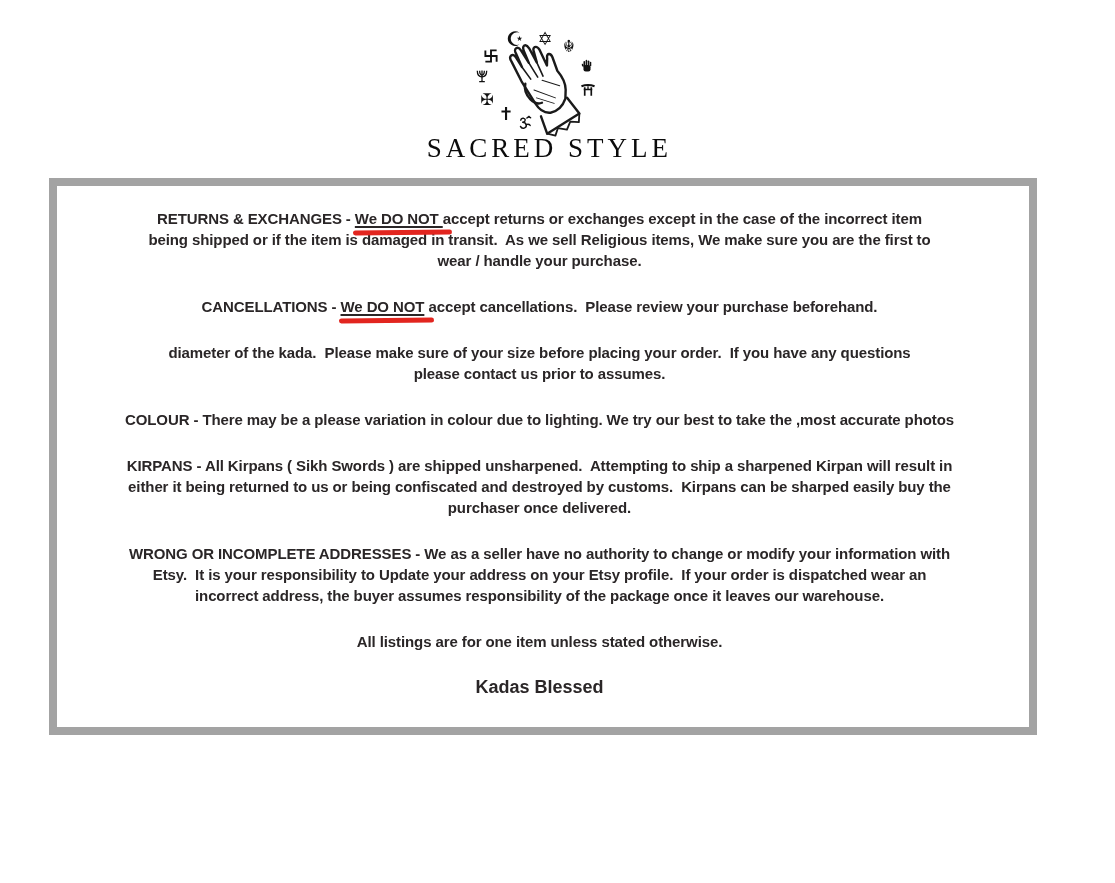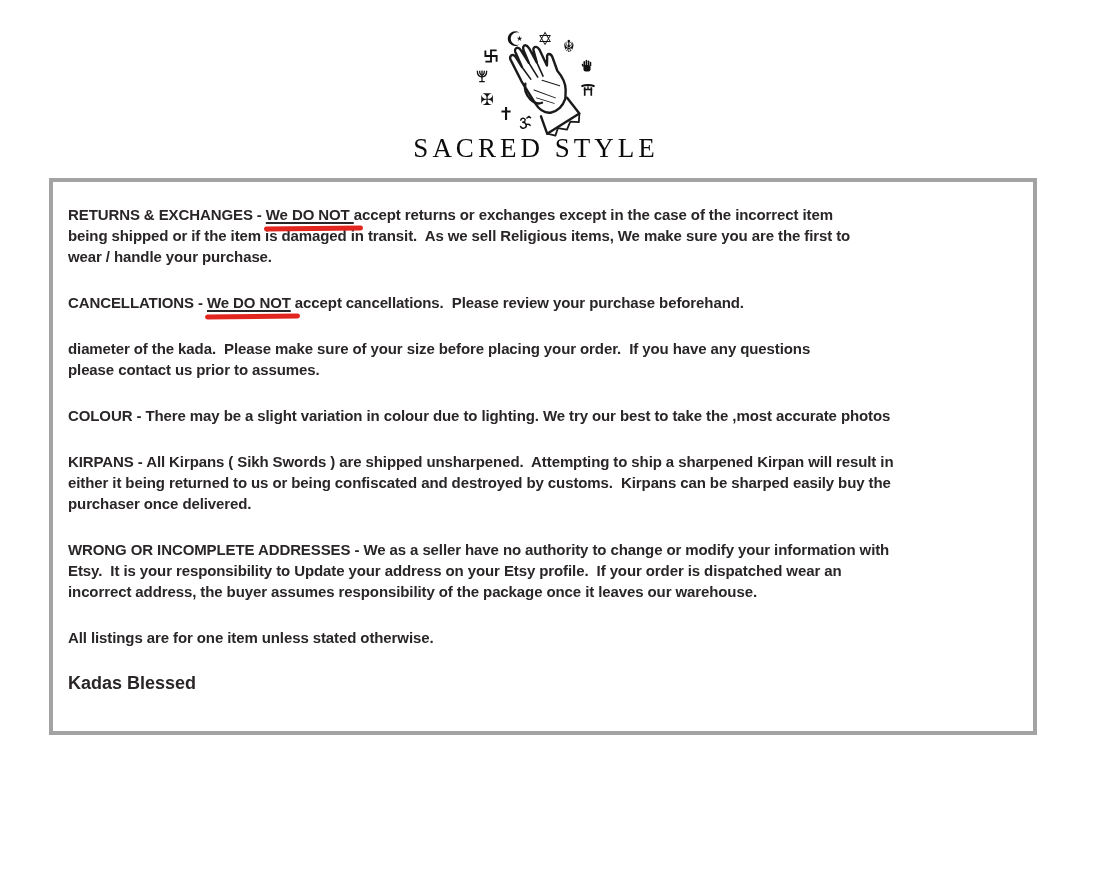--- a/index.html
+++ b/index.html
@@ -19,37 +19,38 @@
     position: absolute;
     transform: translate(-50%, -50%);
     color: #121212;
     line-height: 1;
     font-family: "DejaVu Sans", sans-serif;
   }
   .sym svg { display: block; }
   .brand {
     position: absolute;
     left: -20px; right: -20px; top: 109px;
-    text-align: center;
+    text-align: right;
     font-family: "Liberation Serif", serif;
     font-size: 27px;
     letter-spacing: 4px;
     color: #0b0b0b;
     white-space: nowrap;
   }
 
   
   .policy-box {
     position: absolute;
     left: 49px; top: 178px;
     width: 988px; height: 557px;
     box-sizing: border-box;
-    border: 4px solid #a3a3a3;
+    border: 8px solid #a3a3a3;
     padding: 22px 22px 0 15px;
     background: #ffffff;
+    text-align: center;
   }
   .para { margin: 0 0 25px 0; }
   .para-colour { margin-top: 5px; }
   .line {
     font-weight: 700;
     font-size: 15px;
     line-height: 21px;
     letter-spacing: -0.1px;
     white-space: pre;
     color: var(--text, #2a2627);
@@ -177,21 +178,21 @@
     <div class="para">
       <div class="line"><span>CANCELLATIONS - </span><span class="redline"><span>We DO NOT</span></span><span> accept cancellations.  Please review your purchase beforehand.</span></div>
     </div>
 
     <div class="para">
       <div class="line">diameter of the kada.  Please make sure of your size before placing your order.  If you have any questions</div>
       <div class="line">please contact us prior to assumes.</div>
     </div>
 
     <div class="para para-colour">
-      <div class="line">COLOUR - There may be a slight variation in colour due to lighting. We try our best to take the ,most accurate photos</div>
+      <div class="line">COLOUR - There may be a please variation in colour due to lighting. We try our best to take the ,most accurate photos</div>
     </div>
 
     <div class="para">
       <div class="line">KIRPANS - All Kirpans ( Sikh Swords ) are shipped unsharpened.  Attempting to ship a sharpened Kirpan will result in</div>
       <div class="line">either it being returned to us or being confiscated and destroyed by customs.  Kirpans can be sharped easily buy the</div>
       <div class="line">purchaser once delivered.</div>
     </div>
 
     <div class="para">
       <div class="line">WRONG OR INCOMPLETE ADDRESSES - We as a seller have no authority to change or modify your information with</div>

